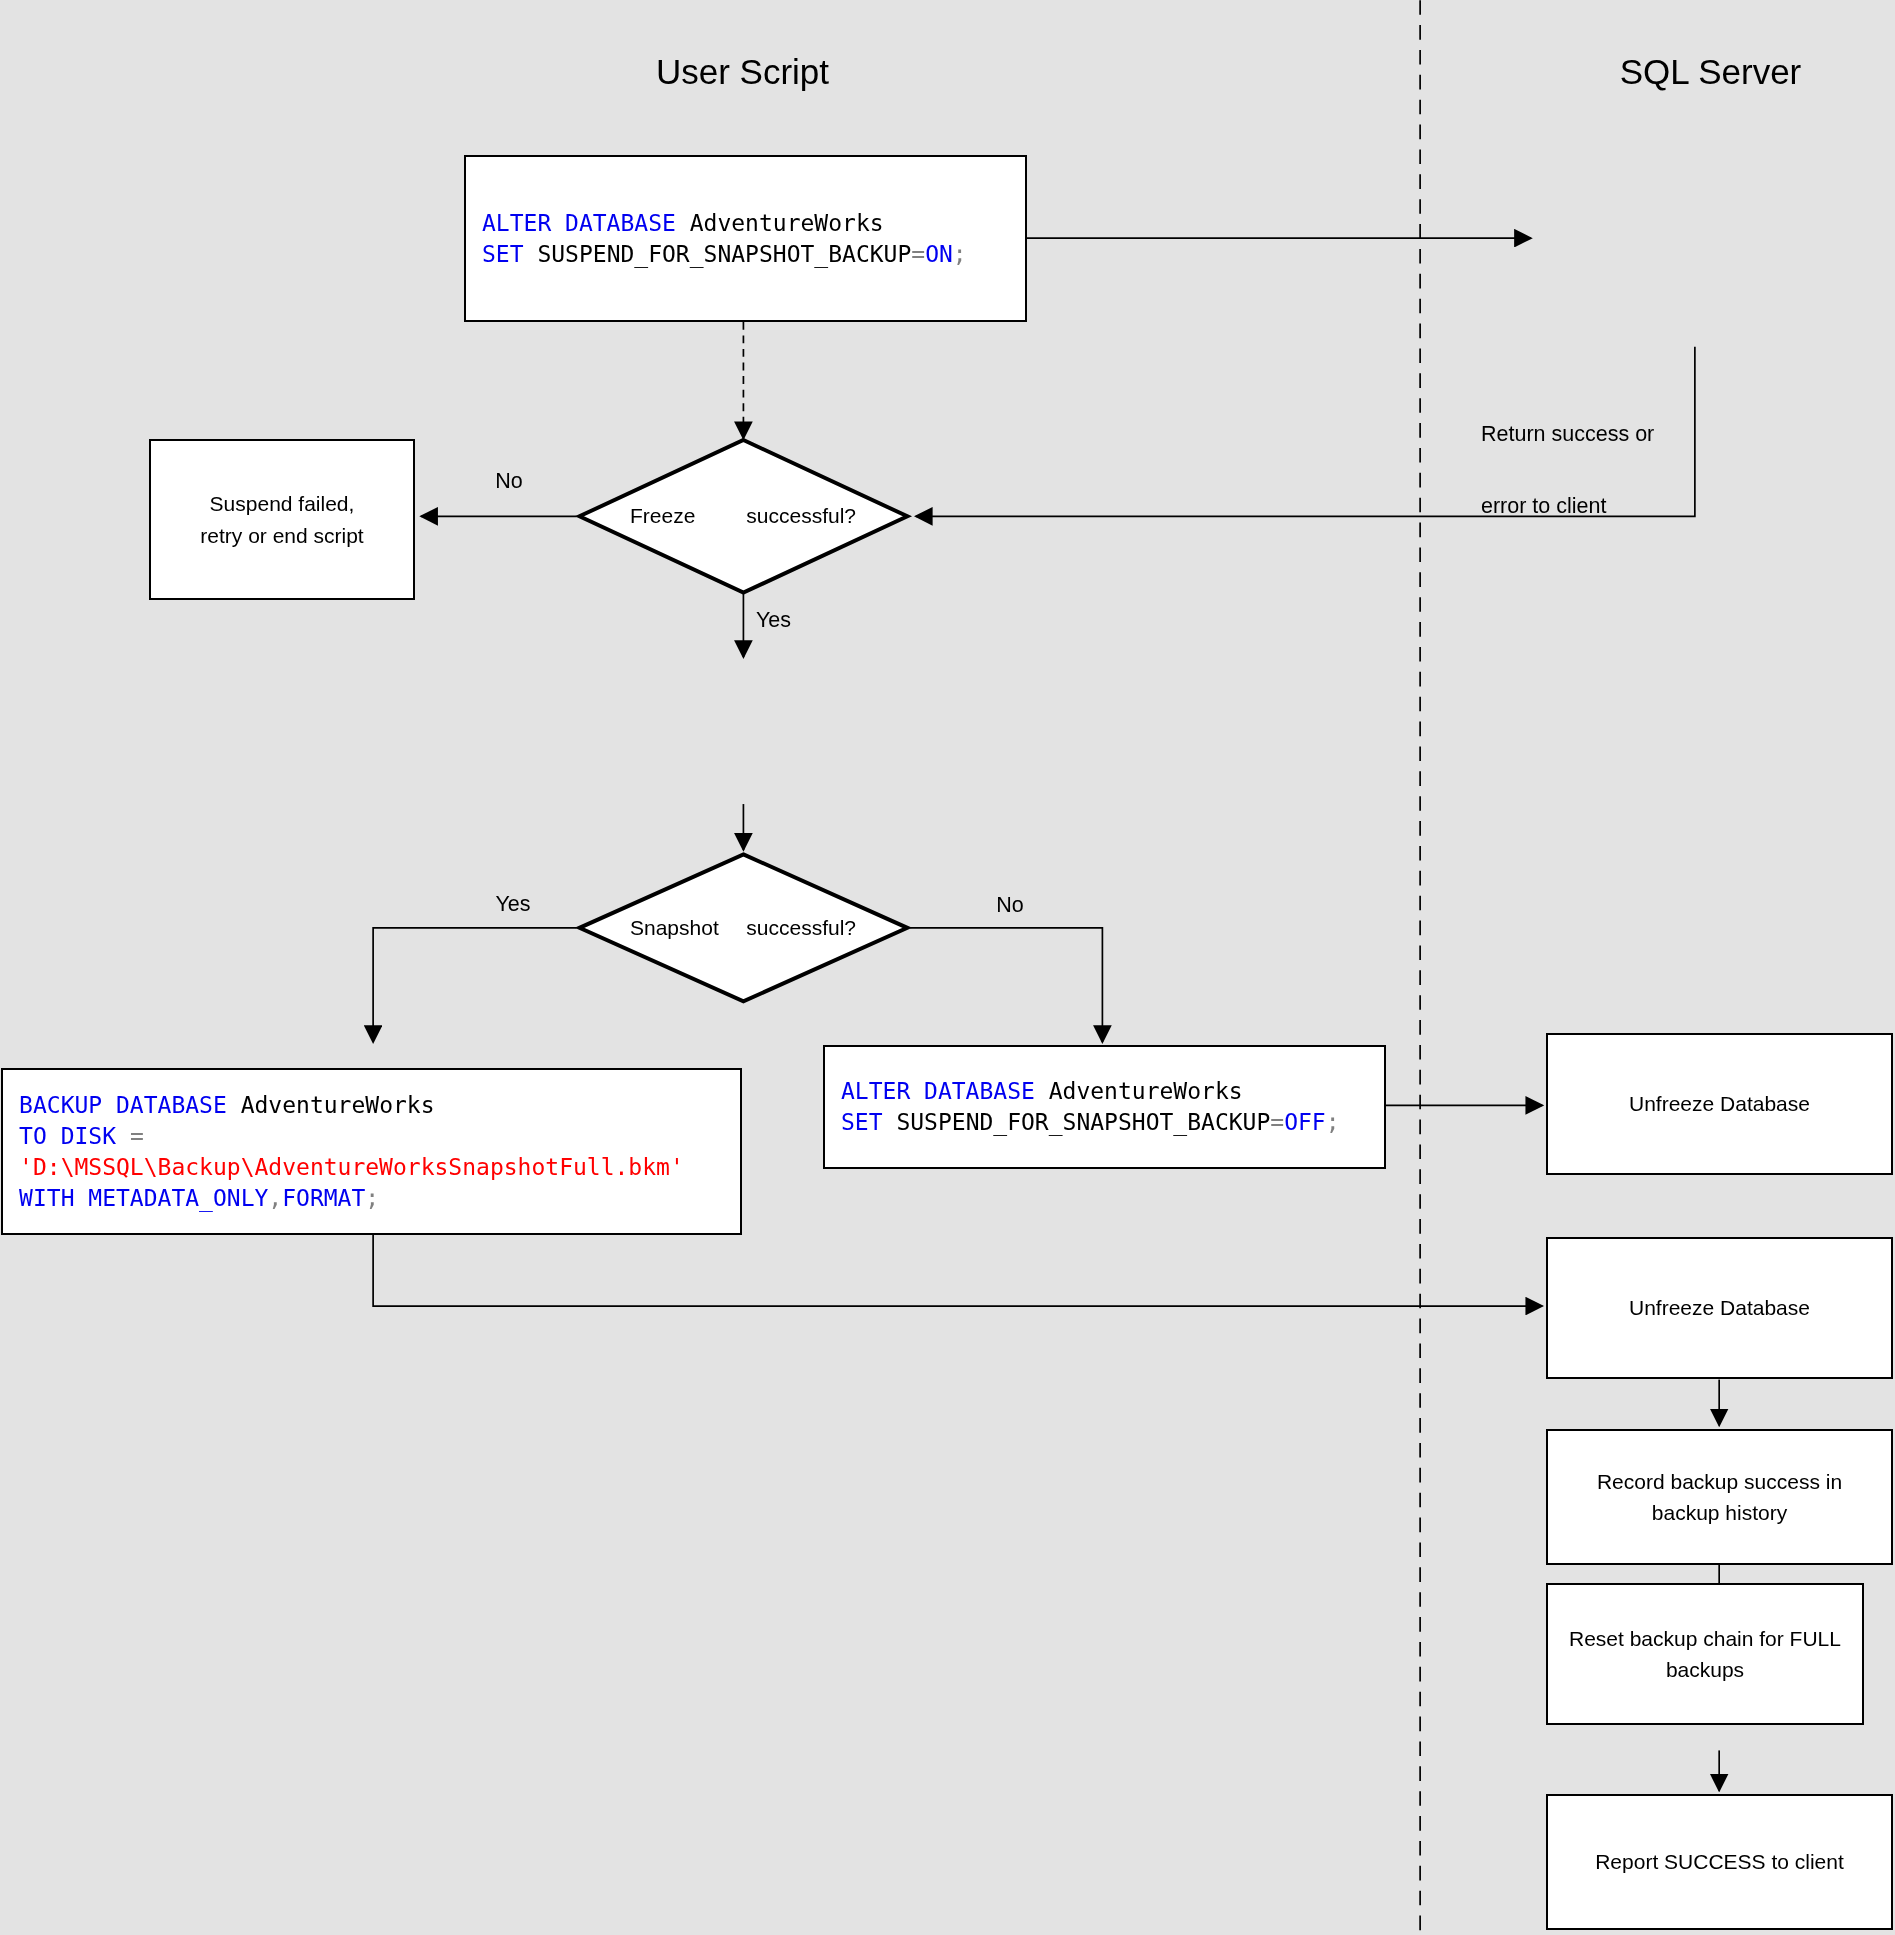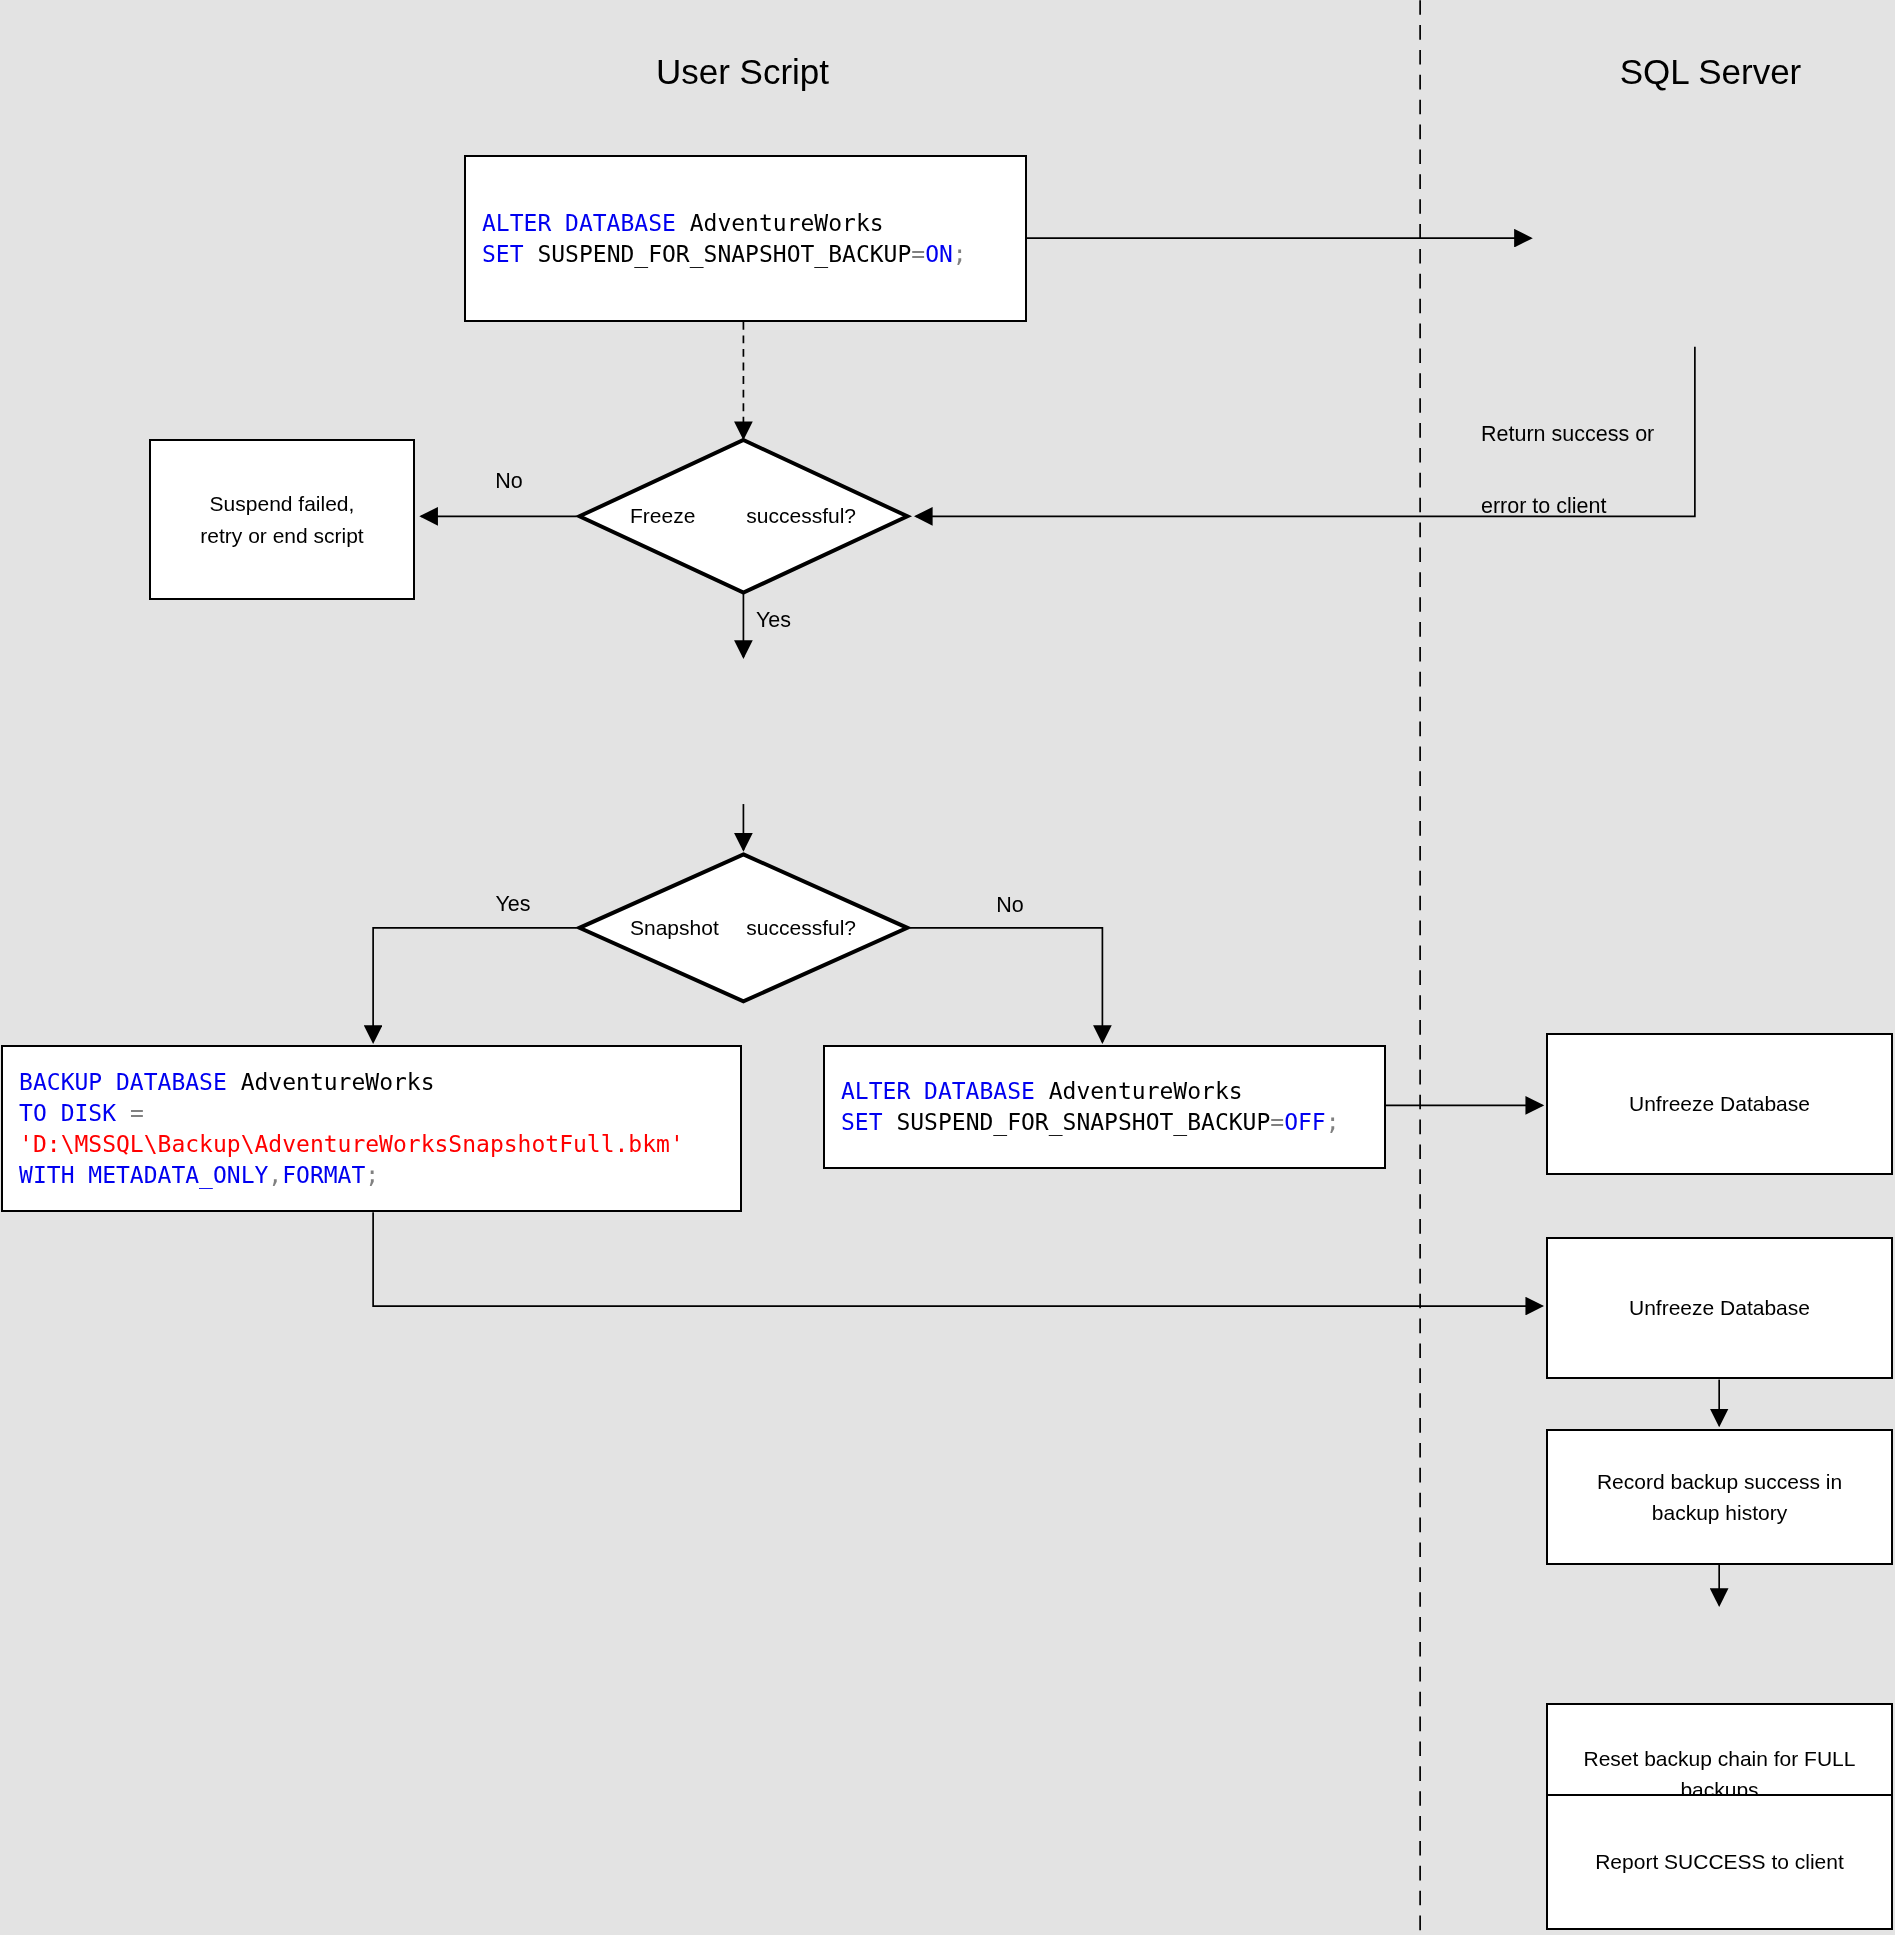--- a/index.html
+++ b/index.html
@@ -100,21 +100,21 @@
     <span class="bl">Freeze</span>
     <span class="bl">successful?</span>
   </div>
 
 
   <div class="diamond-text" style="left:630px;top:880px;width:226px;height:96px;">
     <span class="bl">Snapshot</span>
     <span class="bl">successful?</span>
   </div>
 
-  <div class="box code-box" style="left:1.1px;top:1045px;width:741px;height:167px;">
+  <div class="box code-box" style="left:1.1px;top:1068px;width:741px;height:167px;">
     <div class="code"><div><span class="tk-kw">BACKUP DATABASE</span><span class="tk-id"> AdventureWorks</span></div><div><span class="tk-kw">TO DISK</span><span class="tk-id"> </span><span class="tk-op">=</span></div><div><span class="tk-str">'D:\MSSQL\Backup\AdventureWorksSnapshotFull.bkm'</span></div><div><span class="tk-kw">WITH METADATA_ONLY</span><span class="tk-op">,</span><span class="tk-kw">FORMAT</span><span class="tk-op">;</span></div></div>
   </div>
 
   <div class="box code-box" style="left:823px;top:1045px;width:563px;height:124px;">
     <div class="code"><div><span class="tk-kw">ALTER DATABASE</span><span class="tk-id"> AdventureWorks</span></div><div><span class="tk-kw">SET</span><span class="tk-id"> SUSPEND_FOR_SNAPSHOT_BACKUP</span><span class="tk-op">=</span><span class="tk-kw">OFF</span><span class="tk-op">;</span></div></div>
   </div>
 
 
   <div class="box" style="left:1546px;top:1033px;width:347px;height:142px;">
     <span class="bl">Unfreeze Database</span>
@@ -122,21 +122,21 @@
 
   <div class="box" style="left:1546px;top:1237px;width:347px;height:142px;">
     <span class="bl">Unfreeze Database</span>
   </div>
 
   <div class="box" style="left:1546px;top:1429px;width:347px;height:136px;">
     <span class="bl">Record backup success in</span>
     <span class="bl">backup history</span>
   </div>
 
-  <div class="box" style="left:1546px;top:1703px;width:347px;height:142px;text-align:center;">
+  <div class="box" style="left:1546px;top:1583px;width:318px;height:142px;text-align:center;">
     <span class="bl">Reset backup chain for FULL</span>
     <span class="bl">backups</span>
   </div>
 
   <div class="box" style="left:1546px;top:1794px;width:347px;height:136px;">
     <span class="bl">Report SUCCESS to client</span>
   </div>
 
   <div class="edge-label" style="left:478px;top:469px;width:62px;text-align:center;">No</div>
   <div class="edge-label" style="left:756px;top:608px;width:68px;">Yes</div>

